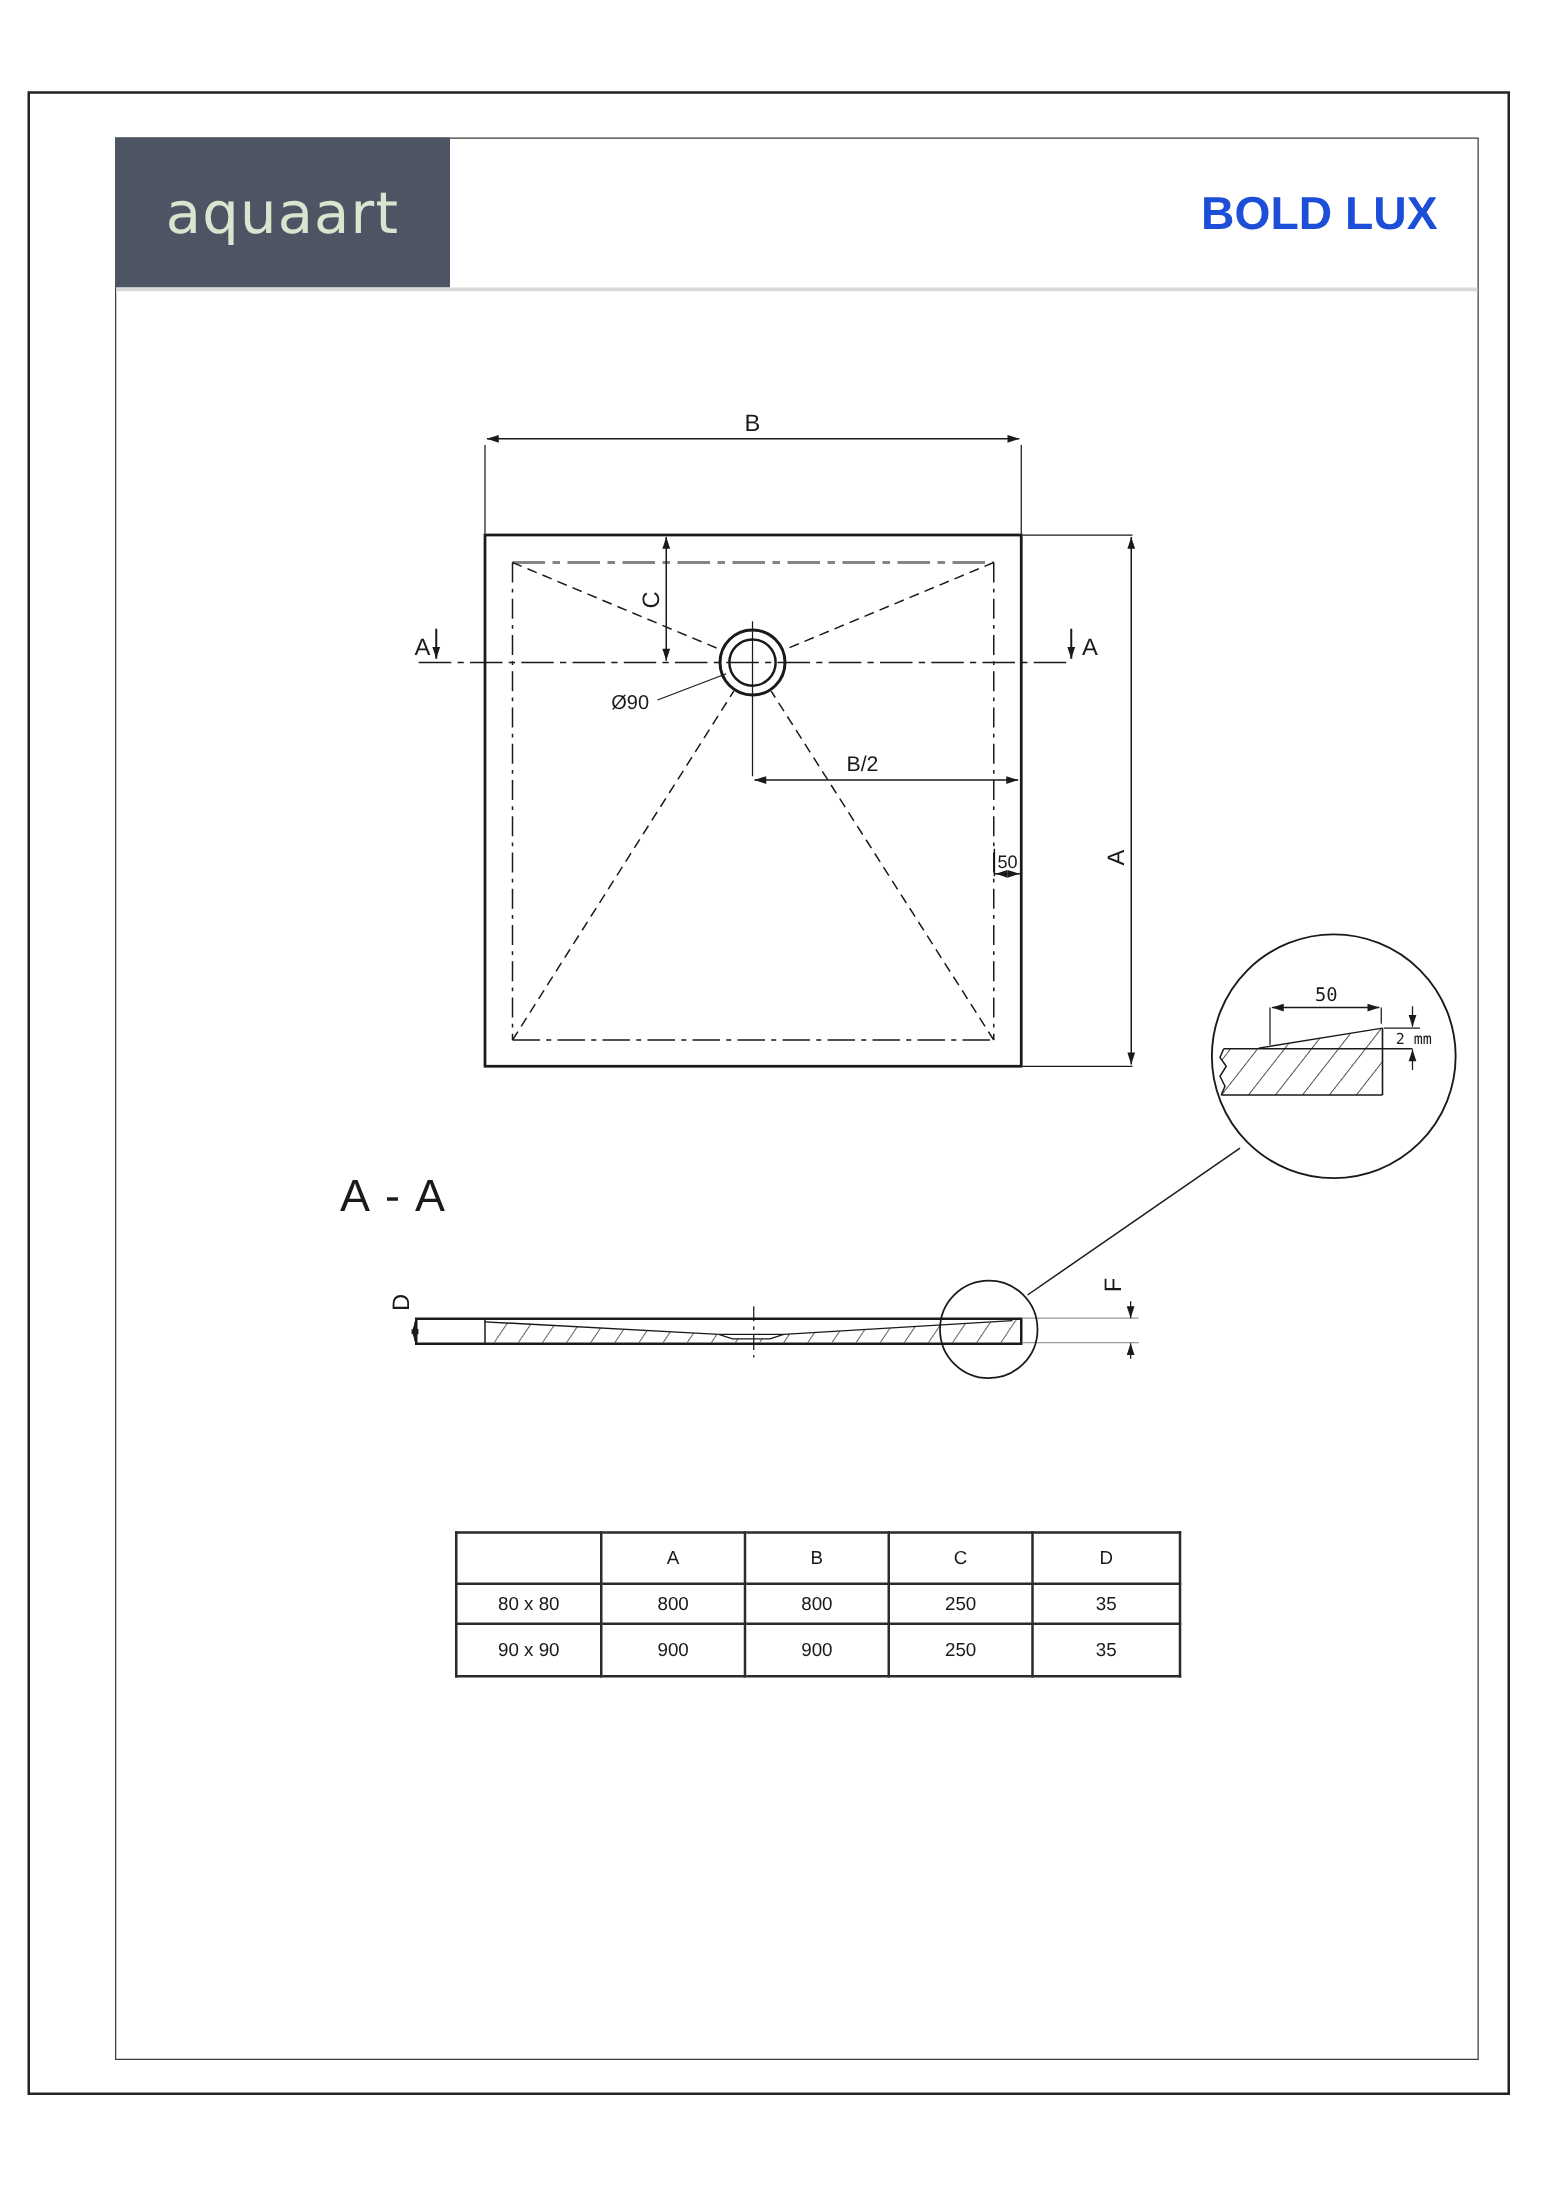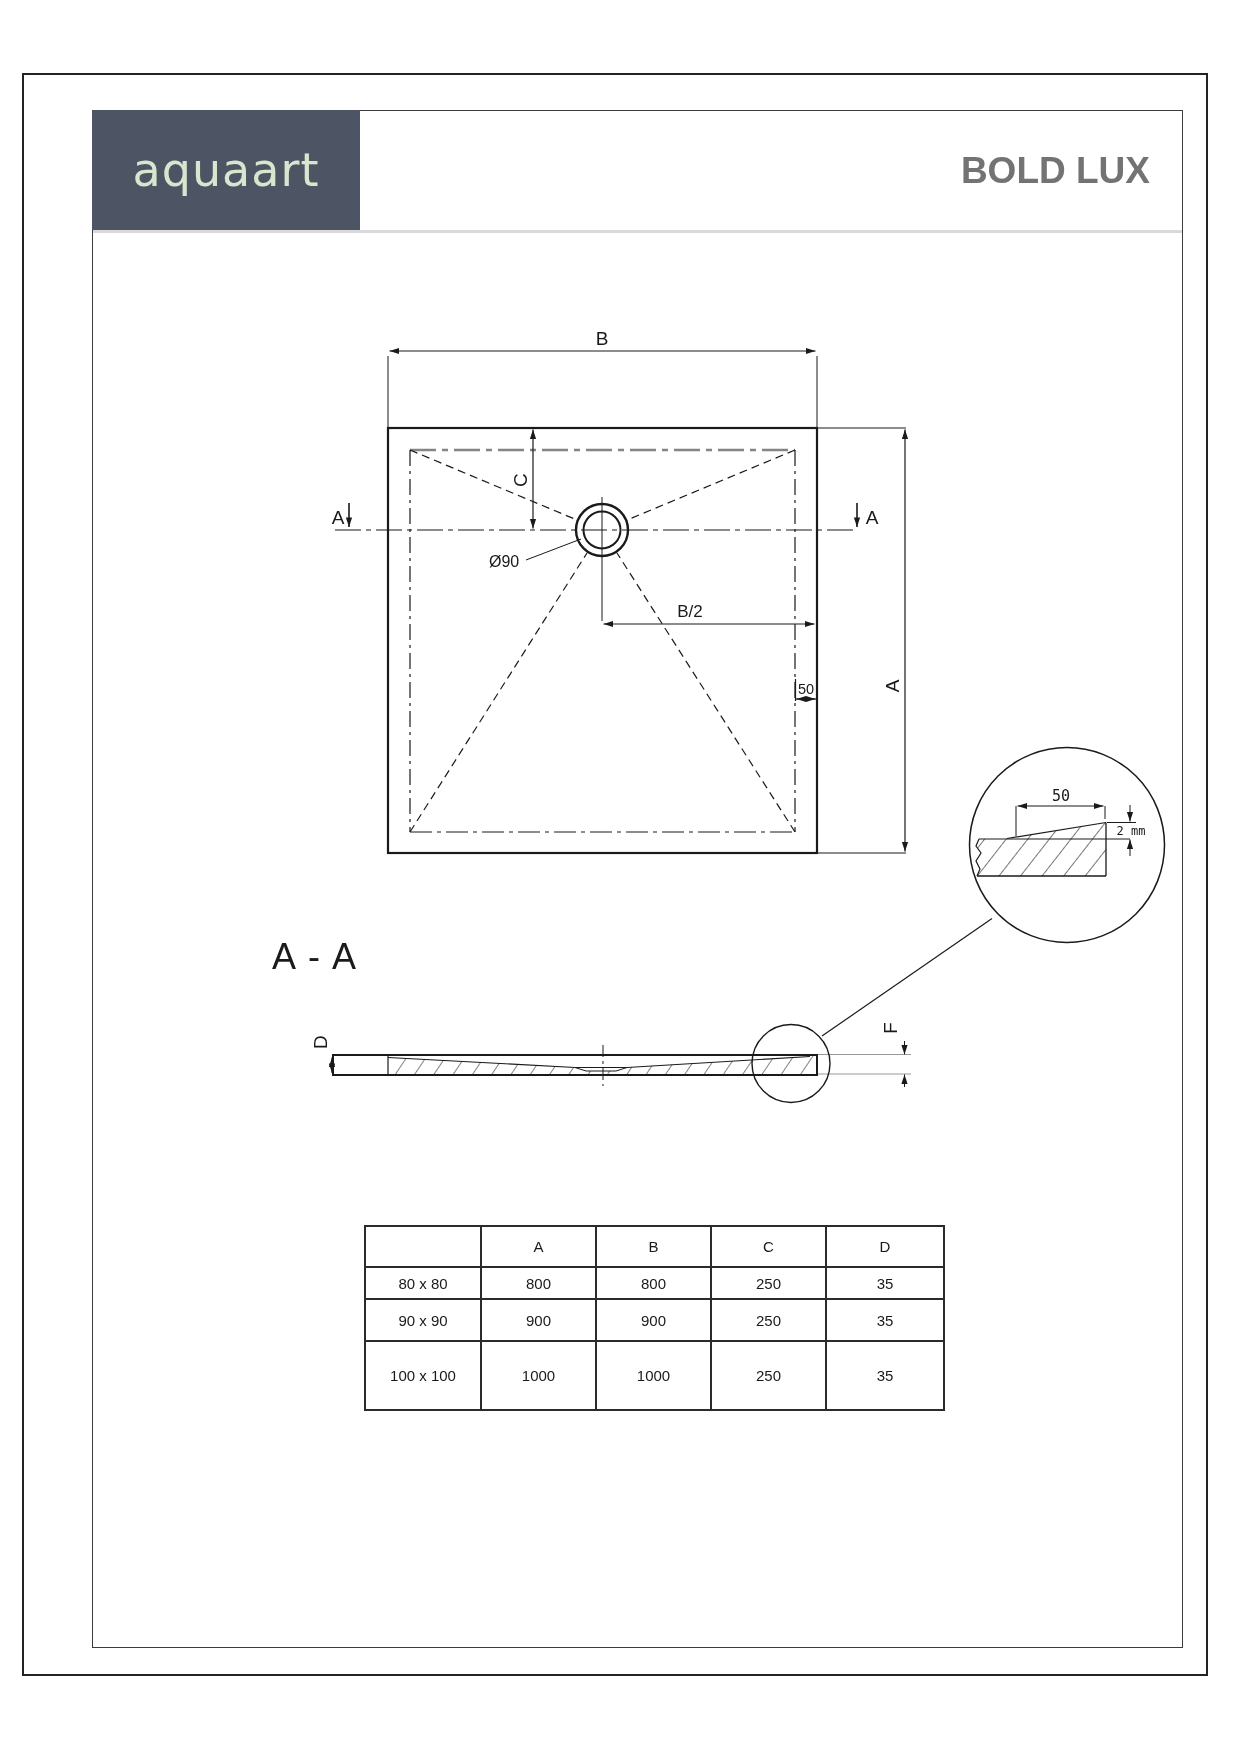--- a/index.html
+++ b/index.html
@@ -7,21 +7,21 @@
         font-family:"Liberation Sans",sans-serif;color:#1a1a1a;overflow:hidden;}
   .outer-border{position:absolute;left:22px;top:73px;width:1186px;height:1603px;
         border:2px solid #232323;box-sizing:border-box;}
   .inner-frame{position:absolute;left:92px;top:110px;width:1091px;height:1538px;
         border:1px solid #3c3c3c;box-sizing:border-box;}
   .logo-box{position:absolute;left:92px;top:110px;width:268px;height:120px;
         background:#4d5464;display:flex;align-items:center;justify-content:center;}
   .logo-text{font-family:"DejaVu Sans",sans-serif;font-size:46px;font-weight:400;
         color:#d8e6cf;letter-spacing:1px;}
   .product-title{position:absolute;right:91px;top:149px;height:44px;line-height:44px;
-        font-size:37px;font-weight:bold;letter-spacing:0px;color:#737373;}
+        font-size:37px;font-weight:bold;letter-spacing:0px;color:#1d4ed8;}
   .separator{position:absolute;left:93px;top:230px;width:1089px;height:3px;background:#d9d9d9;}
   svg.drawing{position:absolute;left:0;top:0;}
   svg text{font-family:"Liberation Sans",sans-serif;fill:#1a1a1a;}
   svg text.cad{font-family:"DejaVu Sans Mono",monospace;}
   .dims-table{position:absolute;left:364px;top:1225px;border-collapse:collapse;
         table-layout:fixed;}
   .dims-table td{border:2px solid #2b2b2b;text-align:center;vertical-align:middle;
         font-size:15px;color:#1a1a1a;padding:0;}
   .dims-table tr:nth-child(1){height:41px;}
   .dims-table tr:nth-child(2){height:32px;}
@@ -179,23 +179,16 @@
       <td>250</td>
       <td>35</td>
     </tr>
     <tr>
       <td>90 x 90</td>
       <td>900</td>
       <td>900</td>
       <td>250</td>
       <td>35</td>
     </tr>
-    <tr>
-      <td>100 x 100</td>
-      <td>1000</td>
-      <td>1000</td>
-      <td>250</td>
-      <td>35</td>
-    </tr>
   </tbody>
     </table>
 
 </div>
 
 </body></html>

